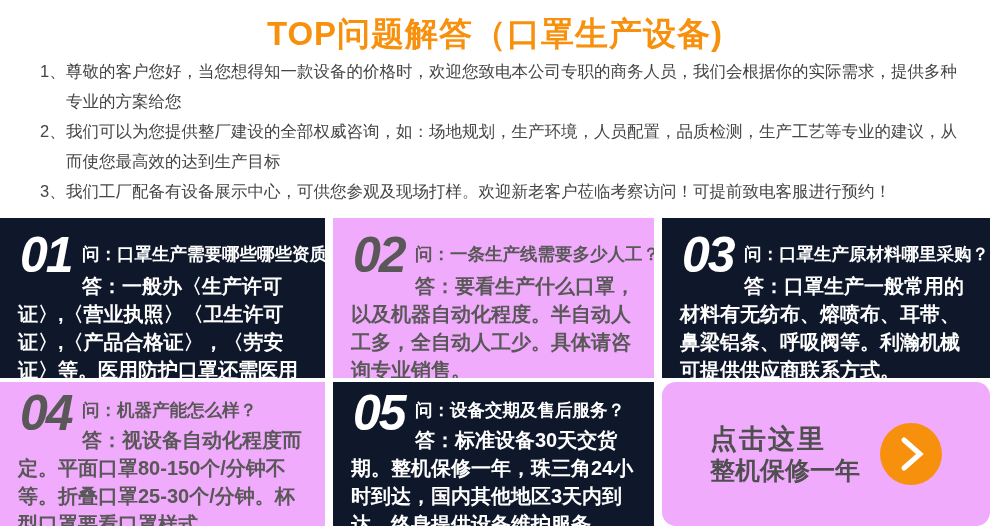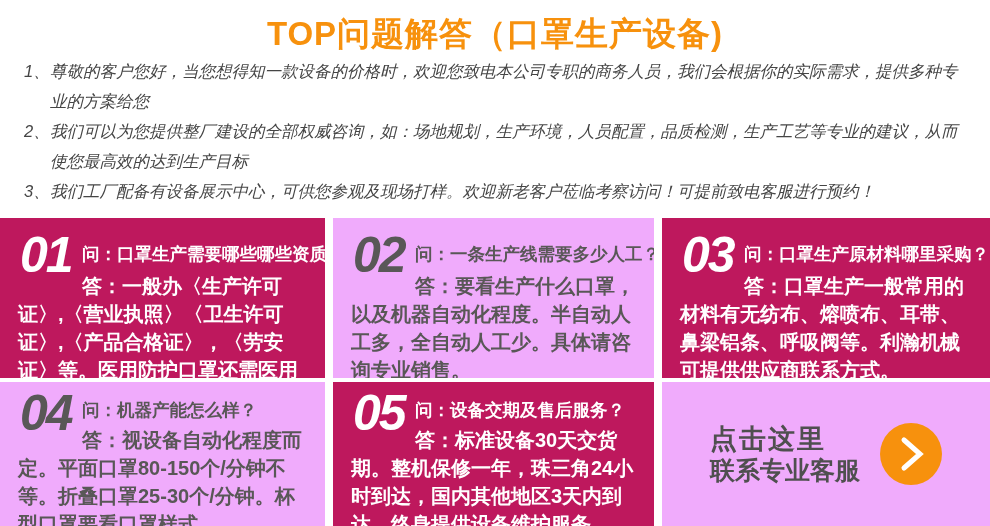--- a/index.html
+++ b/index.html
@@ -15,39 +15,39 @@
   
   .page-title {
     margin: 0; padding-top: 12px; height: 48px;
     text-align: center;
     font-size: 33px; font-weight: bold;
     color: #f7910d;
     letter-spacing: 1px;
   }
 
   
-  .intro { padding: 8px 30px 0 24px; font-style: italic; }
+  .intro { padding: 8px 30px 0 40px; }
   .intro-item {
     margin: 0; padding-left: 26px; text-indent: -26px;
     font-size: 16.5px; line-height: 30px;
     color: #454545;
   }
   .intro-item .num { display: inline-block; width: 26px; text-indent: 0; }
 
   
   .faq-grid {
     position: absolute; left: 0; top: 218px;
     width: 990px;
     display: grid;
     grid-template-columns: 325px 321px 328px;
     grid-template-rows: 160px 144px;
     column-gap: 8px; row-gap: 4px;
   }
   .card { position: relative; overflow: hidden; }
-  .card.orange { background: #be185d; color: #ffffff; }
+  .card.orange { background: #0f172a; color: #ffffff; }
   .card.light  { background: #f0abfc; color: #595757; }
 
   .card-num {
     position: absolute; left: 20px; top: 12px;
     font-size: 50px; line-height: 50px;
     font-style: italic; font-weight: bold;
     letter-spacing: -2px;
   }
   .card.r2 .card-num { top: 6px; }
 
@@ -64,21 +64,21 @@
     padding: 0 14px 0 18px;
     text-indent: 3.2em;
     font-size: 20px; font-weight: bold;
     line-height: 28px;
   }
   .card.r2 .card-a { margin-top: 6px; }
 
   
   .card.cta {
     display: flex; align-items: center; justify-content: center;
-    gap: 20px; cursor: pointer;
+    gap: 20px; cursor: pointer; border-radius: 14px;
   }
   .cta-text { color: #4f4f4f; font-weight: bold; text-align: left; }
   .cta-line1 { font-size: 27px; line-height: 32px; letter-spacing: 2px; }
   .cta-line2 { font-size: 25px; line-height: 30px; }
   .cta-arrow {
     width: 62px; height: 62px; border-radius: 50%;
     background: #f7910d;
     display: flex; align-items: center; justify-content: center;
     flex: 0 0 auto;
   }
@@ -125,21 +125,21 @@
 
     <div class="card orange r2">
       <div class="card-num">05</div>
       <div class="card-q">问：设备交期及售后服务？</div>
       <p class="card-a">答：标准设备30天交货期。整机保修一年，珠三角24小时到达，国内其他地区3天内到达。终身提供设备维护服务。</p>
     </div>
 
     <div class="card light r2 cta">
       <div class="cta-text">
         <div class="cta-line1">点击这里</div>
-        <div class="cta-line2">联系专业客服</div>
+        <div class="cta-line2">整机保修一年</div>
       </div>
       <div class="cta-arrow">
         <span>
           <svg width="30" height="38" viewBox="0 0 30 38">
             <polyline points="8,5 24,19 8,33" fill="none" stroke="#ffffff" stroke-width="5" stroke-linecap="round" stroke-linejoin="miter"></polyline>
           </svg>
         </span>
       </div>
     </div>
 

